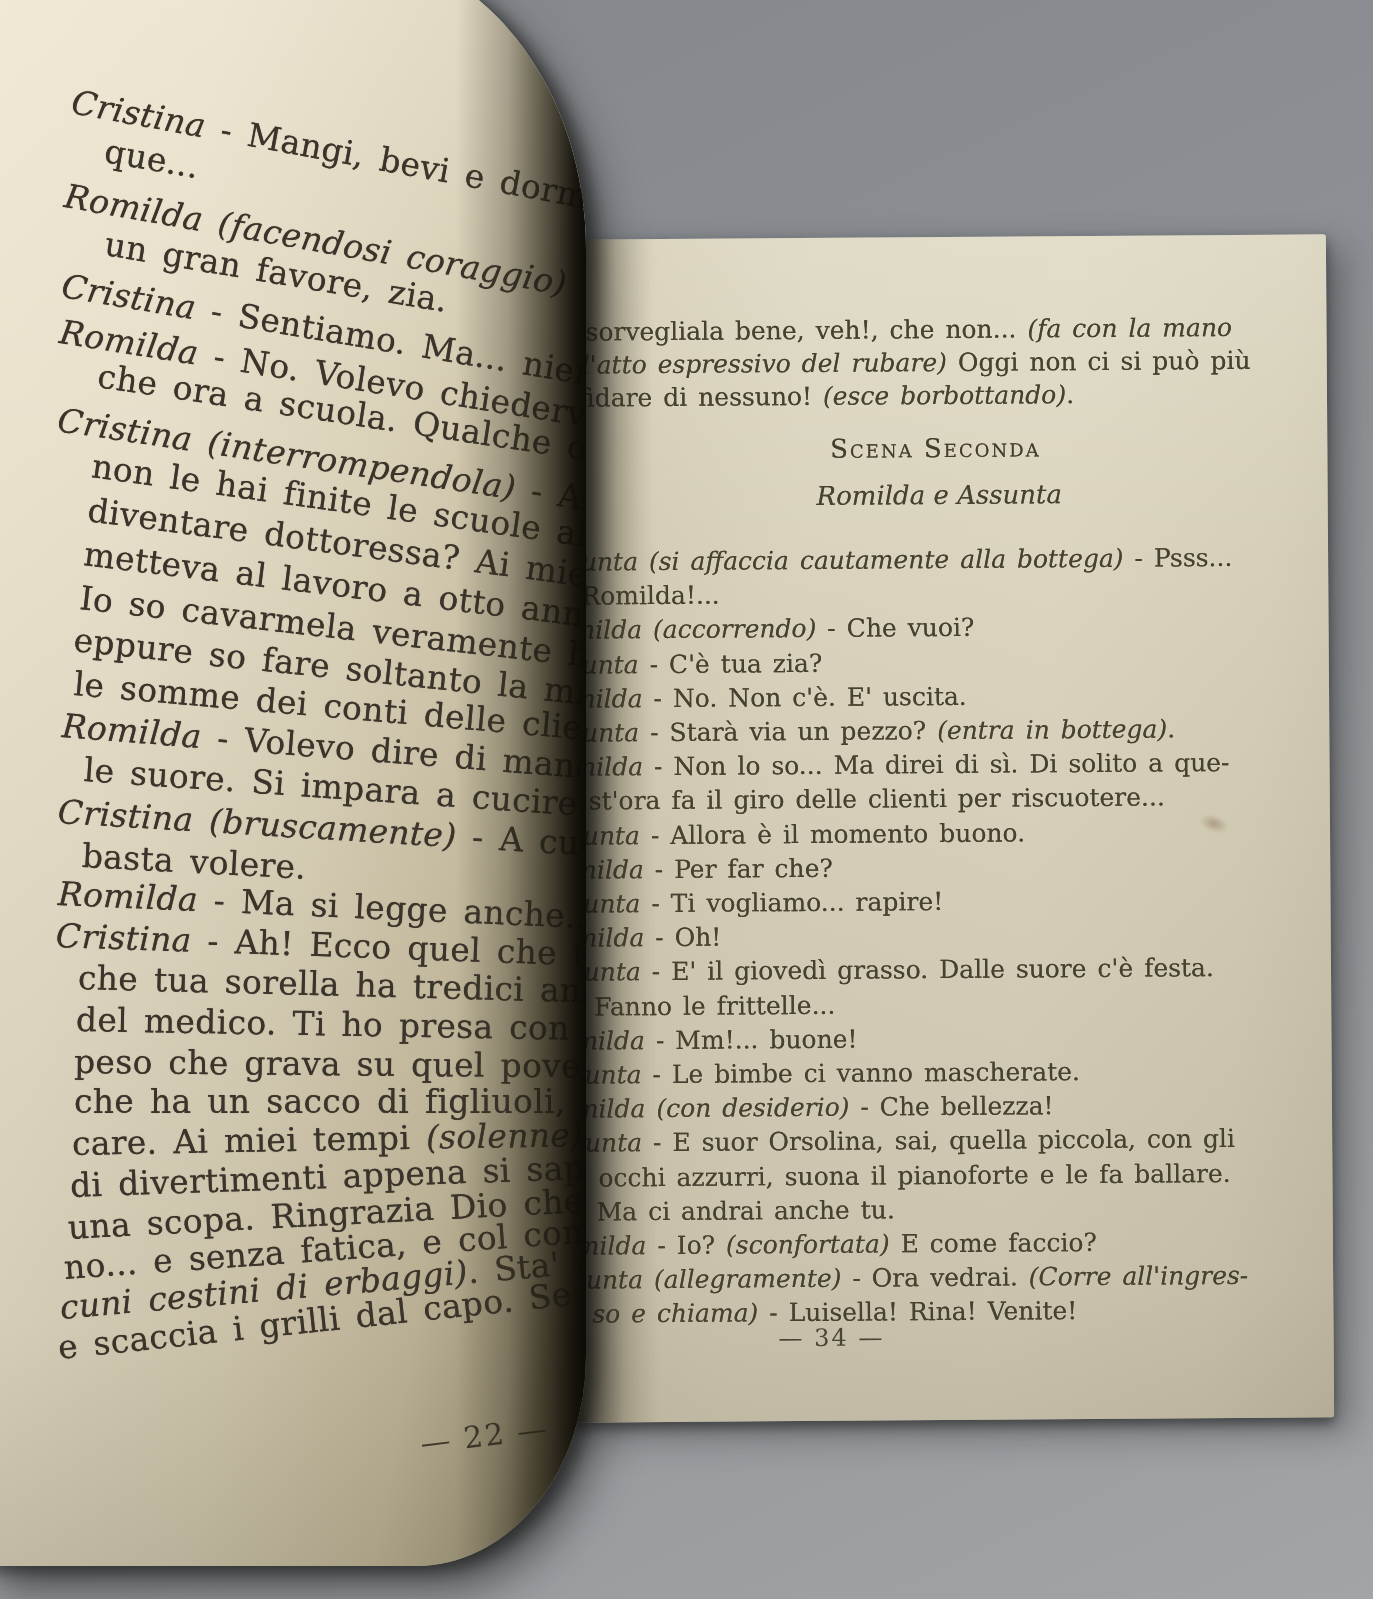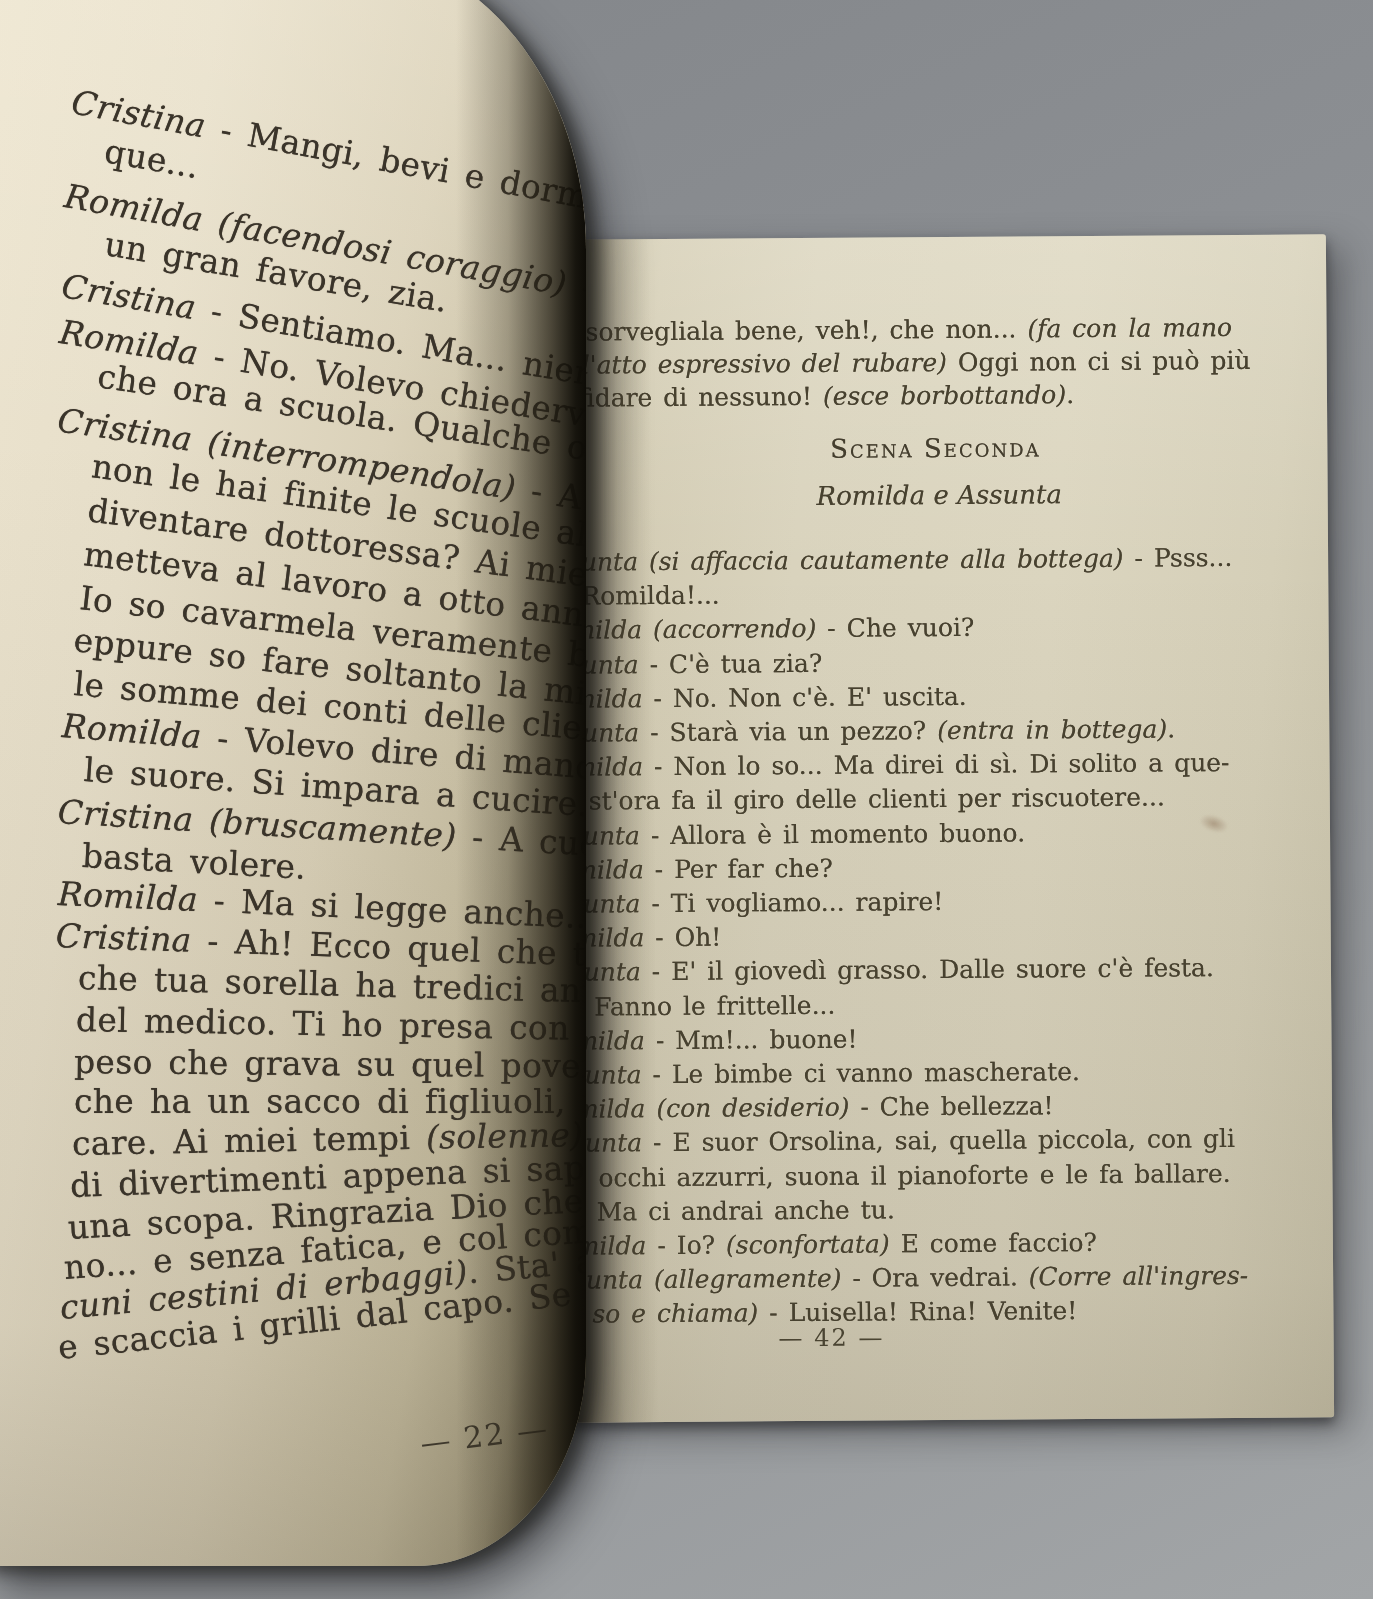--- a/index.html
+++ b/index.html
@@ -110,21 +110,21 @@
           <div class="rp-line" style="left: -24px; top: 787px;"><span class="it">Romilda</span> - Mm!... buone!</div>
           <div class="rp-line" style="left: -24px; top: 821px;"><span class="it">Assunta</span> - Le bimbe ci vanno mascherate.</div>
           <div class="rp-line" style="left: -24px; top: 855px;"><span class="it">Romilda</span> <span class="it">(con desiderio)</span> - Che bellezza!</div>
           <div class="rp-line" style="left: -24px; top: 889px;"><span class="it">Assunta</span> - E suor Orsolina, sai, quella piccola, con gli</div>
           <div class="rp-line" style="left: 33px; top: 924px;">occhi azzurri, suona il pianoforte e le fa ballare.</div>
           <div class="rp-line" style="left: 31px; top: 958px;">Ma ci andrai anche tu.</div>
           <div class="rp-line" style="left: -24px; top: 992px;"><span class="it">Romilda</span> - Io? <span class="it">(sconfortata)</span> E come faccio?</div>
           <div class="rp-line" style="left: -24px; top: 1026px;"><span class="it">Assunta</span> <span class="it">(allegramente)</span> - Ora vedrai. <span class="it">(Corre all'ingres-</span></div>
           <div class="rp-line" style="left: 26px; top: 1060px;"><span class="it">so e chiama)</span> - Luisella! Rina! Venite!</div>
         </div>
-      <div class="rp-num">— 42 —</div>
+      <div class="rp-num">— 34 —</div>
     </div>
     <div class="smudge"></div>
     <div class="spine-overlay"></div>
   </div>
 
   <div class="left-page">
     <div id="lp-lines">
         <div class="lp-line" style="left: 92px; top: 132px; transform: rotate(10.5deg);"><span class="it">Cristina</span> - Mangi, bevi e dormi senza</div>
         <div class="lp-line" style="left: 125px; top: 181px; transform: rotate(10deg);">que...</div>
         <div class="lp-line" style="left: 85px; top: 226px; transform: rotate(10deg);"><span class="it">Romilda</span> <span class="it">(facendosi coraggio)</span> - Volevo</div>

